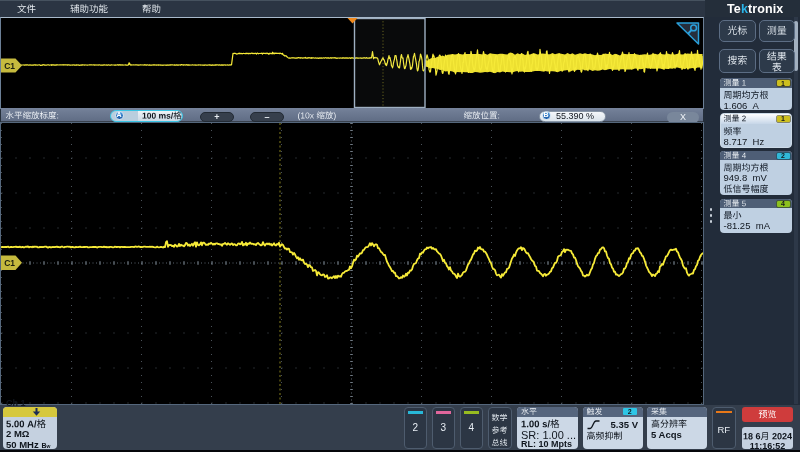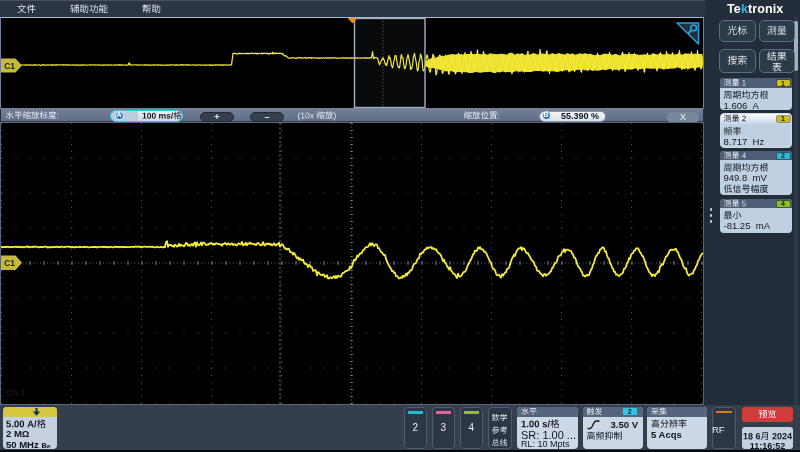--- a/index.html
+++ b/index.html
@@ -31,21 +31,21 @@
 <div class="abs" style="left:1px;top:108px;width:702px;height:14px;background:linear-gradient(#75829a,#606d85);border-bottom:1px solid #39414d"></div>
 <div class="abs" style="left:109.5px;top:110px;width:73px;height:11.5px;background:#b9cede;border:1.5px solid #38c4e4;border-radius:6px"></div>
 <div class="abs" style="left:138px;top:111px;width:42.5px;height:9.5px;background:linear-gradient(#eef3f7,#ccd9e4);border-radius:0 5px 5px 0"></div>
 <div class="abs" style="left:114.5px;top:111.2px;width:9.2px;height:9.2px;border-radius:50%;background:linear-gradient(#4f9ce0,#1a5aa6);border:1px solid #cfe2f2"></div>
 <div class="abs" style="left:114.5px;top:110.8px;width:9.2px;text-align:center;font-size:7px;font-weight:bold;color:#fff">A</div>
 <div class="abs" style="left:200px;top:112px;width:34px;height:10px;background:#363f4c;border:1px solid #222a34;border-radius:5px;color:#e8edf2;font-size:9px;font-weight:bold;text-align:center;line-height:8.5px">+</div>
 <div class="abs" style="left:250px;top:112px;width:34px;height:10px;background:#363f4c;border:1px solid #222a34;border-radius:5px;color:#e8edf2;font-size:9px;font-weight:bold;text-align:center;line-height:8px">–</div>
 <div class="abs" style="left:539px;top:110.5px;width:67px;height:11px;background:linear-gradient(#f4f7fa,#dbe4ec);border:1px solid #8896a6;border-radius:6px"></div>
 <div class="abs" style="left:541.5px;top:111.2px;width:9.2px;height:9.2px;border-radius:50%;background:linear-gradient(#4f9ce0,#1a5aa6);border:1px solid #cfe2f2"></div>
 <div class="abs" style="left:541.5px;top:110.8px;width:9.2px;text-align:center;font-size:7px;font-weight:bold;color:#fff">B</div>
-<div class="abs" style="left:556px;top:110.6px;width:48px;text-align:center;font-size:9px;font-weight:bold;color:#10161e">55.390&nbsp;%</div>
+<div class="abs" style="left:556px;top:110.6px;width:48px;font-size:9px;font-weight:normal;color:#10161e">55.390&nbsp;%</div>
 <div class="abs" style="left:667px;top:111.5px;width:32px;height:11px;background:#79879b;border-radius:5.5px;color:#f0f4f8;font-size:9px;text-align:center;line-height:10.5px">X</div>
 
 <div class="abs" style="left:0;top:122px;width:704px;height:283px;background:#000;border:1px solid #55677c">
   <svg width="702" height="282" viewBox="0 0 702 282" style="position:absolute;left:0;top:0">
 <line x1="0.5" y1="35" x2="702" y2="35" stroke="#4a525a" stroke-width="1" stroke-dasharray="1 13"></line>
       <line x1="0.5" y1="70" x2="702" y2="70" stroke="#4a525a" stroke-width="1" stroke-dasharray="1 13"></line>
       <line x1="0.5" y1="105" x2="702" y2="105" stroke="#4a525a" stroke-width="1" stroke-dasharray="1 13"></line>
       <line x1="0.5" y1="140" x2="702" y2="140" stroke="#4a525a" stroke-width="1" stroke-dasharray="1 13"></line>
       <line x1="0.5" y1="175" x2="702" y2="175" stroke="#4a525a" stroke-width="1" stroke-dasharray="1 13"></line>
       <line x1="0.5" y1="210" x2="702" y2="210" stroke="#4a525a" stroke-width="1" stroke-dasharray="1 13"></line>
@@ -116,21 +116,21 @@
 <div class="abs" style="left:709.6px;top:208.3px;width:2.6px;height:2.6px;border-radius:50%;background:#c8d0da"></div>
 <div class="abs" style="left:709.6px;top:214.3px;width:2.6px;height:2.6px;border-radius:50%;background:#c8d0da"></div>
 <div class="abs" style="left:709.6px;top:220.3px;width:2.6px;height:2.6px;border-radius:50%;background:#c8d0da"></div>
 
 <div class="abs" style="left:0;top:404.5px;width:800px;height:45px;background:#343e4c"></div>
 <div class="abs" style="left:0;top:449.5px;width:800px;height:2.5px;background:#05070a"></div>
 
 <div class="abs" style="left:2.5px;top:407px;width:54.5px;height:41.5px;background:#c5d1e0;border-radius:4px;overflow:hidden">
   <div style="height:9.5px;background:#d6c83e"></div>
   </div>
-<div class="abs" style="left:6px;top:388px;font-size:9px;font-weight:bold;color:#10161e">Ch 1</div>
+<div class="abs" style="left:6px;top:398px;font-size:9px;font-weight:bold;color:#10161e">Ch 1</div>
 <svg class="abs" style="left:32px;top:408px" width="9" height="8">
     <line x1="4.5" y1="0" x2="4.5" y2="4.5" stroke="#1c2c55" stroke-width="2"></line>
     <polygon points="0.8,3.5 8.2,3.5 4.5,7.8" fill="#1c2c55"></polygon>
   </svg>
 <div class="abs" style="left:6px;top:428.3px;font-size:9.5px;font-weight:bold;color:#10161e">2 MΩ</div>
 <div class="abs" style="left:6px;top:438.6px;font-size:9.5px;font-weight:bold;color:#10161e">50 MHz <span style="font-size:7px">B<span style="font-size:5px">w</span></span></div>
 
 <div class="abs" style="left:403.5px;top:407px;width:23.5px;height:41.5px;background:#2c3644;border:1px solid #4e5c6e;border-radius:4px"></div>
 <div class="abs" style="left:407.5px;top:411px;width:15.5px;height:2.5px;background:#28b8d8"></div>
 <div class="abs" style="left:403.5px;top:422px;width:23.5px;text-align:center;font-size:10px;color:#e8eef4">2</div>
@@ -139,39 +139,39 @@
 <div class="abs" style="left:431.5px;top:422px;width:23.5px;text-align:center;font-size:10px;color:#e8eef4">3</div>
 <div class="abs" style="left:459.5px;top:407px;width:23.5px;height:41.5px;background:#2c3644;border:1px solid #4e5c6e;border-radius:4px"></div>
 <div class="abs" style="left:463.5px;top:411px;width:15.5px;height:2.5px;background:#97bc20"></div>
 <div class="abs" style="left:459.5px;top:422px;width:23.5px;text-align:center;font-size:10px;color:#e8eef4">4</div>
 <div class="abs" style="left:487.5px;top:407px;width:24px;height:41.5px;background:#2c3644;border:1px solid #4e5c6e;border-radius:4px"></div>
 
 <div class="abs" style="left:517px;top:407px;width:60.5px;height:41.5px;background:#ccd8e6;border-radius:4px;overflow:hidden">
   <div style="height:9.5px;background:#55657d"></div>
   </div>
 <div class="abs" style="left:521px;top:428.6px;font-size:11px;color:#10161e">SR: 1.00 ...</div>
-<div class="abs" style="left:521px;top:438.8px;font-size:9px;font-weight:normal;color:#10161e">RL: 10 Mpts</div>
+<div class="abs" style="left:521px;top:438.8px;font-size:9px;font-weight:bold;color:#10161e">RL: 10 Mpts</div>
 
 <div class="abs" style="left:582.5px;top:407px;width:60.5px;height:41.5px;background:#ccd8e6;border-radius:4px;overflow:hidden">
   <div style="height:9.5px;background:#55657d"></div>
   </div>
 <div class="abs" style="left:622.5px;top:408.2px;width:14.5px;height:7.3px;background:#2ec6e6;border-radius:1px"></div>
 <svg class="abs" style="left:586.5px;top:419.5px" width="14" height="10">
     <path d="M0.5 8.5 L3.2 8.5 C5.8 8.5 6.2 1 9 1 L12.5 1" fill="none" stroke="#10161e" stroke-width="1.3"></path>
   </svg>
-<div class="abs" style="left:606px;top:418.7px;width:32px;text-align:right;font-size:9.5px;font-weight:bold;color:#10161e">3.50 V</div>
+<div class="abs" style="left:606px;top:418.7px;width:32px;text-align:right;font-size:9.5px;font-weight:bold;color:#10161e">5.35 V</div>
 
 <div class="abs" style="left:647px;top:407px;width:59.5px;height:41.5px;background:#ccd8e6;border-radius:4px;overflow:hidden">
   <div style="height:9.5px;background:#55657d"></div>
   </div>
 <div class="abs" style="left:651px;top:429.3px;font-size:9.5px;font-weight:bold;color:#10161e">5 Acqs</div>
 
 <div class="abs" style="left:712px;top:407px;width:23.5px;height:41.5px;background:#2c3644;border:1px solid #4e5c6e;border-radius:4px"></div>
 <div class="abs" style="left:715.5px;top:410.8px;width:16.5px;height:2.5px;background:#e87818"></div>
-<div class="abs" style="left:712px;top:423.5px;width:23.5px;text-align:left;font-size:9.5px;color:#e8eef4">RF</div>
+<div class="abs" style="left:712px;top:423.5px;width:23.5px;text-align:center;font-size:9.5px;color:#e8eef4">RF</div>
 
 <div class="abs" style="left:742px;top:407px;width:51px;height:14.5px;background:#cf3c3c;border-radius:3px"></div>
 <div class="abs" style="left:742px;top:427px;width:51px;height:21.5px;background:#c5d1e0;border-radius:3px"></div>
 <div class="abs" style="left:742px;top:440.8px;width:51px;text-align:center;font-size:9px;font-weight:bold;color:#10161e">11:16:52</div>
 
 <svg width="800" height="452" style="position:absolute;left:0;top:0;z-index:50;pointer-events:none">
     <path transform="translate(17,12.3)" fill="#e8edf2" d="M4 -7.8C4.3 -7.4 4.6 -6.7 4.7 -6.3L5.5 -6.6C5.4 -7 5 -7.6 4.8 -8ZM0.5 -6.3V-5.6H2C2.5 -4.2 3.3 -2.9 4.2 -1.9C3.2 -1 1.9 -0.4 0.3 0.1C0.5 0.2 0.7 0.6 0.8 0.7C2.4 0.2 3.7 -0.5 4.8 -1.4C5.8 -0.4 7.1 0.3 8.7 0.7C8.8 0.5 9 0.2 9.2 0C7.7 -0.3 6.4 -1 5.3 -1.9C6.3 -2.9 7 -4.1 7.6 -5.6H9.1V-6.3ZM4.8 -2.4C3.9 -3.3 3.2 -4.4 2.7 -5.6H6.8C6.3 -4.3 5.6 -3.3 4.8 -2.4Z M12.5 -3.2V-2.5H15.2V0.8H16V-2.5H18.6V-3.2H16V-5.3H18.1V-6H16V-7.9H15.2V-6H14C14.1 -6.5 14.2 -6.9 14.3 -7.4L13.6 -7.5C13.4 -6.3 13 -5 12.4 -4.2C12.6 -4.2 12.9 -4 13 -3.9C13.3 -4.3 13.5 -4.8 13.7 -5.3H15.2V-3.2ZM12 -7.9C11.5 -6.5 10.7 -5.1 9.8 -4.2C9.9 -4 10.1 -3.6 10.2 -3.4C10.5 -3.8 10.8 -4.2 11.1 -4.6V0.7H11.8V-5.7C12.1 -6.3 12.5 -7 12.7 -7.7Z"></path>
     <path transform="translate(70,12.3)" fill="#e8edf2" d="M7.3 -7.6C7.7 -7.4 8.2 -7 8.4 -6.7L8.9 -7.1C8.6 -7.4 8.1 -7.7 7.7 -8ZM6.3 -8V-6.7H4.2V-6.1H6.3V-5.2H4.5V0.7H5.1V-1.3H6.3V0.7H6.9V-1.3H8.1V-0C8.1 0.1 8.1 0.1 8 0.1C7.9 0.1 7.6 0.1 7.3 0.1C7.4 0.3 7.5 0.6 7.5 0.7C8 0.7 8.3 0.7 8.5 0.6C8.7 0.5 8.8 0.3 8.8 -0V-5.2H7V-6.1H9.1V-6.7H7V-8ZM5.1 -3H6.3V-1.9H5.1ZM5.1 -3.6V-4.6H6.3V-3.6ZM8.1 -3V-1.9H6.9V-3ZM8.1 -3.6H6.9V-4.6H8.1ZM0.7 -3.2C0.8 -3.2 1.1 -3.3 1.4 -3.3H2.4V-1.9L0.4 -1.6L0.5 -0.9L2.4 -1.3V0.7H3V-1.4L4 -1.6L4 -2.2L3 -2V-3.3H3.9V-3.9H3V-5.4H2.4V-3.9H1.4C1.6 -4.6 1.9 -5.4 2.1 -6.2H3.8V-6.9H2.3C2.4 -7.2 2.5 -7.5 2.5 -7.8L1.8 -8C1.8 -7.6 1.7 -7.2 1.6 -6.9H0.4V-6.2H1.5C1.3 -5.4 1.1 -4.8 1 -4.6C0.8 -4.1 0.7 -3.8 0.5 -3.8C0.6 -3.6 0.7 -3.3 0.7 -3.2Z M15.5 -8C15.5 -7.2 15.5 -6.5 15.5 -5.8H13.9V-5.1H15.5C15.3 -2.9 14.8 -0.9 13 0.2C13.2 0.4 13.4 0.6 13.5 0.8C15.5 -0.5 16 -2.7 16.1 -5.1H17.6C17.5 -1.7 17.5 -0.4 17.2 -0.1C17.1 0 17 0 16.8 0C16.6 0 16.1 0 15.6 -0C15.7 0.2 15.8 0.5 15.8 0.7C16.3 0.7 16.8 0.7 17.1 0.7C17.4 0.7 17.6 0.6 17.8 0.3C18.1 -0.1 18.2 -1.5 18.3 -5.5C18.3 -5.6 18.3 -5.8 18.3 -5.8H16.2C16.2 -6.5 16.2 -7.2 16.2 -8ZM9.8 -0.9 10 -0.2C11.1 -0.4 12.7 -0.8 14.2 -1.2L14.1 -1.8L13.6 -1.7V-7.5H10.5V-1ZM11.2 -1.2V-2.8H12.9V-1.5ZM11.2 -4.8H12.9V-3.4H11.2ZM11.2 -5.5V-6.9H12.9V-5.5Z M19.4 -1.7 19.5 -1C20.5 -1.3 21.9 -1.7 23.2 -2L23.1 -2.7L21.6 -2.3V-6.2H23V-6.9H19.5V-6.2H20.9V-2.1C20.3 -2 19.8 -1.8 19.4 -1.7ZM24.7 -7.8C24.7 -7.1 24.7 -6.5 24.6 -5.8H23V-5.1H24.6C24.5 -2.8 23.9 -0.9 21.9 0.2C22.1 0.3 22.3 0.6 22.4 0.8C24.6 -0.4 25.2 -2.6 25.3 -5.1H27.2C27.1 -1.7 26.9 -0.4 26.6 -0.2C26.5 -0 26.4 0 26.2 0C26 0 25.5 -0 24.9 -0.1C25.1 0.1 25.1 0.4 25.1 0.6C25.7 0.7 26.2 0.7 26.5 0.7C26.9 0.6 27.1 0.6 27.3 0.3C27.6 -0.2 27.8 -1.5 27.9 -5.5C27.9 -5.5 27.9 -5.8 27.9 -5.8H25.4C25.4 -6.5 25.4 -7.1 25.4 -7.8Z M32.1 -4V-3.2H30.1V-4ZM29.4 -4.6V0.8H30.1V-1.2H32.1V-0.1C32.1 0 32.1 0.1 32 0.1C31.8 0.1 31.4 0.1 31 0.1C31.1 0.3 31.2 0.5 31.2 0.7C31.8 0.7 32.2 0.7 32.5 0.6C32.8 0.5 32.8 0.3 32.8 -0.1V-4.6ZM30.1 -2.6H32.1V-1.7H30.1ZM36.7 -7.3C36.1 -7 35.3 -6.6 34.4 -6.4V-8H33.7V-4.8C33.7 -4 34 -3.8 34.9 -3.8C35.1 -3.8 36.3 -3.8 36.5 -3.8C37.3 -3.8 37.5 -4.1 37.6 -5.3C37.4 -5.3 37.1 -5.4 36.9 -5.6C36.9 -4.6 36.8 -4.5 36.5 -4.5C36.2 -4.5 35.1 -4.5 34.9 -4.5C34.5 -4.5 34.4 -4.5 34.4 -4.8V-5.8C35.4 -6.1 36.4 -6.4 37.1 -6.7ZM36.8 -3C36.2 -2.7 35.3 -2.3 34.4 -2V-3.5H33.7V-0.3C33.7 0.5 34 0.7 34.9 0.7C35.1 0.7 36.4 0.7 36.6 0.7C37.4 0.7 37.6 0.3 37.6 -0.9C37.5 -1 37.2 -1.1 37 -1.2C37 -0.1 36.9 0 36.5 0C36.2 0 35.2 0 35 0C34.5 0 34.4 -0 34.4 -0.3V-1.4C35.4 -1.7 36.5 -2.1 37.2 -2.5ZM29.3 -5.3C29.5 -5.3 29.8 -5.4 32.4 -5.6C32.5 -5.4 32.6 -5.2 32.7 -5.1L33.3 -5.3C33.1 -5.9 32.5 -6.8 32 -7.4L31.5 -7.2C31.7 -6.9 31.9 -6.5 32.1 -6.1L30.1 -6C30.5 -6.5 30.9 -7.1 31.2 -7.8L30.5 -8C30.2 -7.3 29.7 -6.5 29.5 -6.3C29.3 -6.1 29.2 -6 29.1 -5.9C29.1 -5.7 29.3 -5.4 29.3 -5.3Z"></path>
     <path transform="translate(142,12.3)" fill="#e8edf2" d="M2.6 -8V-7.2H0.6V-6.6H2.6V-6H0.8V-5.4H2.6V-5.2C2.6 -5 2.6 -4.8 2.5 -4.7H0.5V-4.1H2.3C2 -3.6 1.5 -3.2 0.7 -3C0.8 -2.8 1 -2.6 1.2 -2.4C2.2 -2.9 2.8 -3.5 3.1 -4.1H5.1V-4.7H3.3C3.3 -4.8 3.3 -5 3.3 -5.2V-5.4H4.9V-6H3.3V-6.6H5.1V-7.2H3.3V-8ZM5.5 -7.6V-2.9H6.2V-7H7.9C7.6 -6.6 7.3 -6.1 7 -5.7C7.8 -5.2 8.1 -4.8 8.1 -4.4C8.1 -4.2 8.1 -4.1 7.9 -4C7.8 -4 7.6 -4 7.5 -3.9C7.2 -3.9 6.9 -3.9 6.5 -4C6.6 -3.8 6.7 -3.6 6.7 -3.4C7.1 -3.3 7.5 -3.3 7.8 -3.4C8 -3.4 8.2 -3.4 8.4 -3.5C8.7 -3.7 8.8 -4 8.8 -4.4C8.8 -4.8 8.5 -5.3 7.7 -5.8C8.1 -6.2 8.5 -6.8 8.9 -7.3L8.4 -7.6L8.3 -7.6ZM1.4 -2.5V0.2H2.1V-1.8H4.4V0.7H5.1V-1.8H7.5V-0.6C7.5 -0.4 7.5 -0.4 7.3 -0.4C7.1 -0.4 6.6 -0.4 6 -0.4C6.1 -0.2 6.2 0 6.2 0.2C7 0.2 7.5 0.2 7.8 0.1C8.1 0 8.2 -0.2 8.2 -0.5V-2.5H5.1V-3.2H4.4V-2.5Z M15.5 -8C15.5 -7.2 15.5 -6.5 15.5 -5.8H13.9V-5.1H15.5C15.3 -2.9 14.8 -0.9 13 0.2C13.2 0.4 13.4 0.6 13.5 0.8C15.5 -0.5 16 -2.7 16.1 -5.1H17.6C17.5 -1.7 17.5 -0.4 17.2 -0.1C17.1 0 17 0 16.8 0C16.6 0 16.1 0 15.6 -0C15.7 0.2 15.8 0.5 15.8 0.7C16.3 0.7 16.8 0.7 17.1 0.7C17.4 0.7 17.6 0.6 17.8 0.3C18.1 -0.1 18.2 -1.5 18.3 -5.5C18.3 -5.6 18.3 -5.8 18.3 -5.8H16.2C16.2 -6.5 16.2 -7.2 16.2 -8ZM9.8 -0.9 10 -0.2C11.1 -0.4 12.7 -0.8 14.2 -1.2L14.1 -1.8L13.6 -1.7V-7.5H10.5V-1ZM11.2 -1.2V-2.8H12.9V-1.5ZM11.2 -4.8H12.9V-3.4H11.2ZM11.2 -5.5V-6.9H12.9V-5.5Z"></path>
     <path transform="translate(5.5,118.4)" fill="#f0f4f8" d="M0.6 -5V-4.3H2.7C2.3 -2.6 1.4 -1.4 0.3 -0.6C0.5 -0.6 0.7 -0.3 0.9 -0.2C2 -1 3 -2.6 3.5 -4.8L3 -5L2.9 -5ZM6.9 -5.5C6.5 -5 5.9 -4.2 5.3 -3.7C5 -4.1 4.8 -4.6 4.6 -5.1V-7.1H3.9V-0.2C3.9 -0 3.9 -0 3.7 0C3.6 0 3.2 0 2.7 -0C2.8 0.2 2.9 0.5 2.9 0.7C3.6 0.7 4 0.7 4.2 0.6C4.5 0.4 4.6 0.2 4.6 -0.2V-3.8C5.4 -2.2 6.5 -0.9 7.8 -0.2C7.9 -0.4 8.1 -0.7 8.3 -0.8C7.3 -1.3 6.3 -2.2 5.6 -3.2C6.2 -3.7 7 -4.5 7.5 -5.1Z M10 -5.4C10.3 -4.7 10.6 -3.9 10.8 -3.4L11.4 -3.6C11.2 -4.1 10.9 -4.9 10.6 -5.5ZM14.9 -5.6C14.7 -4.9 14.3 -4.1 14 -3.5L14.5 -3.4C14.9 -3.9 15.3 -4.7 15.6 -5.4ZM8.9 -3V-2.3H12.4V0.7H13.1V-2.3H16.6V-3H13.1V-5.9H16.1V-6.6H9.4V-5.9H12.4V-3Z M17.4 -0.5 17.5 0.2C18.2 -0.1 19.2 -0.5 20 -0.8L19.9 -1.4C19 -1 18 -0.7 17.4 -0.5ZM17.5 -3.6C17.7 -3.6 17.8 -3.7 18.8 -3.8C18.4 -3.3 18.1 -2.8 18 -2.7C17.7 -2.3 17.6 -2.1 17.4 -2.1C17.5 -1.9 17.6 -1.7 17.6 -1.5C17.7 -1.6 18 -1.7 19.7 -2.2L19.7 -2.5V-2.7L18.4 -2.4C19 -3.2 19.6 -4.1 20.1 -5L19.6 -5.3C19.4 -5 19.3 -4.7 19.1 -4.4L18.2 -4.3C18.6 -5 19.1 -6 19.5 -6.9L18.9 -7.1C18.6 -6.1 18 -5 17.8 -4.7C17.6 -4.4 17.5 -4.2 17.3 -4.2C17.4 -4 17.5 -3.7 17.5 -3.6ZM21 -5.2C20.8 -4.3 20.3 -3.2 19.7 -2.5C19.8 -2.4 19.9 -2.2 20 -2.1C20.2 -2.3 20.4 -2.5 20.6 -2.8V0.7H21.1V-3.8C21.3 -4.2 21.5 -4.6 21.6 -5.1ZM21.8 -3.4V0.7H22.3V0.3H24.3V0.6H24.8V-3.4H23.3L23.5 -4.3H25V-4.8H21.6V-4.3H22.9C22.8 -4 22.8 -3.7 22.7 -3.4ZM22 -7C22.1 -6.8 22.3 -6.5 22.4 -6.3H20.1V-4.9H20.7V-5.8H24.5V-5H25.1V-6.3H23C22.9 -6.6 22.7 -6.9 22.6 -7.2ZM22.3 -1.4H24.3V-0.2H22.3ZM22.3 -1.9V-2.9H24.3V-1.9Z M27.3 -7C27.4 -6.6 27.6 -6.1 27.7 -5.8L28.3 -6C28.2 -6.3 28 -6.8 27.8 -7.2ZM25.9 -5.8V-5.2H26.9V-3.4C26.9 -2.2 26.7 -0.9 25.7 0.3C25.9 0.4 26.1 0.5 26.2 0.7C27.3 -0.5 27.5 -2 27.5 -3.4V-3.4H28.7C28.6 -1.1 28.5 -0.3 28.4 -0.1C28.3 0 28.3 0 28.1 0C28 0 27.7 0 27.3 -0C27.4 0.2 27.5 0.4 27.5 0.6C27.9 0.6 28.2 0.6 28.4 0.6C28.7 0.6 28.8 0.5 28.9 0.3C29.2 0 29.2 -0.9 29.3 -3.7C29.3 -3.8 29.3 -4 29.3 -4H27.5V-5.2H29.6V-5.8ZM30.8 -5H32.4C32.2 -3.9 32 -3 31.6 -2.2C31.2 -3 31 -3.9 30.8 -4.9ZM30.7 -7.1C30.4 -5.7 30 -4.2 29.3 -3.4C29.4 -3.2 29.7 -3 29.8 -2.9C30 -3.2 30.2 -3.5 30.4 -3.9C30.6 -3.1 30.9 -2.3 31.2 -1.6C30.7 -0.8 30.1 -0.3 29.2 0.1C29.3 0.3 29.5 0.6 29.5 0.7C30.4 0.3 31.1 -0.3 31.6 -1C32 -0.3 32.6 0.3 33.3 0.7C33.4 0.5 33.6 0.2 33.8 0.1C33 -0.2 32.4 -0.8 32 -1.5C32.5 -2.5 32.8 -3.6 33 -5H33.7V-5.6H31C31.1 -6 31.3 -6.5 31.4 -7Z M38 -6.5V-5.9H41.7V-6.5ZM40.6 -2.8C41 -1.9 41.4 -0.8 41.5 -0.1L42.1 -0.3C42 -1 41.6 -2.1 41.2 -2.9ZM38.2 -2.9C38 -2 37.6 -1.1 37.1 -0.5C37.2 -0.4 37.5 -0.2 37.6 -0.2C38.1 -0.8 38.5 -1.8 38.8 -2.8ZM37.6 -4.5V-3.9H39.4V-0.2C39.4 -0 39.4 -0 39.2 0C39.1 0 38.7 0 38.3 -0C38.4 0.2 38.5 0.5 38.5 0.6C39.1 0.6 39.5 0.6 39.7 0.5C40 0.4 40.1 0.2 40.1 -0.1V-3.9H42.1V-4.5ZM35.7 -7.1V-5.3H34.4V-4.7H35.6C35.3 -3.7 34.7 -2.5 34.2 -1.8C34.3 -1.7 34.5 -1.4 34.6 -1.2C35 -1.8 35.4 -2.7 35.7 -3.6V0.7H36.4V-3.8C36.6 -3.4 37 -2.8 37.1 -2.6L37.5 -3.1C37.3 -3.3 36.6 -4.2 36.4 -4.5V-4.7H37.5V-5.3H36.4V-7.1Z M45.8 -5.5V-4.7H44.4V-4.2H45.8V-2.8H49.1V-4.2H50.5V-4.7H49.1V-5.5H48.5V-4.7H46.4V-5.5ZM48.5 -4.2V-3.3H46.4V-4.2ZM48.9 -1.7C48.6 -1.3 48 -0.9 47.4 -0.7C46.8 -0.9 46.3 -1.3 46 -1.7ZM44.5 -2.3V-1.7H45.6L45.3 -1.6C45.7 -1.1 46.2 -0.7 46.7 -0.4C45.9 -0.1 45 0 44.1 0.1C44.2 0.2 44.3 0.5 44.4 0.6C45.4 0.5 46.5 0.3 47.4 -0.1C48.2 0.3 49.2 0.6 50.3 0.7C50.4 0.5 50.5 0.3 50.7 0.1C49.7 0 48.9 -0.1 48.1 -0.4C48.9 -0.8 49.5 -1.3 49.9 -2.1L49.5 -2.3L49.4 -2.3ZM46.5 -7C46.6 -6.8 46.8 -6.5 46.9 -6.3H43.6V-4C43.6 -2.7 43.5 -0.9 42.8 0.4C43 0.4 43.3 0.6 43.4 0.7C44.1 -0.7 44.2 -2.6 44.2 -4V-5.7H50.6V-6.3H47.6C47.5 -6.6 47.3 -6.9 47.2 -7.2Z M51.8 -3.6V-4.5H52.6V-3.6ZM51.8 0V-0.9H52.6V0Z"></path>

